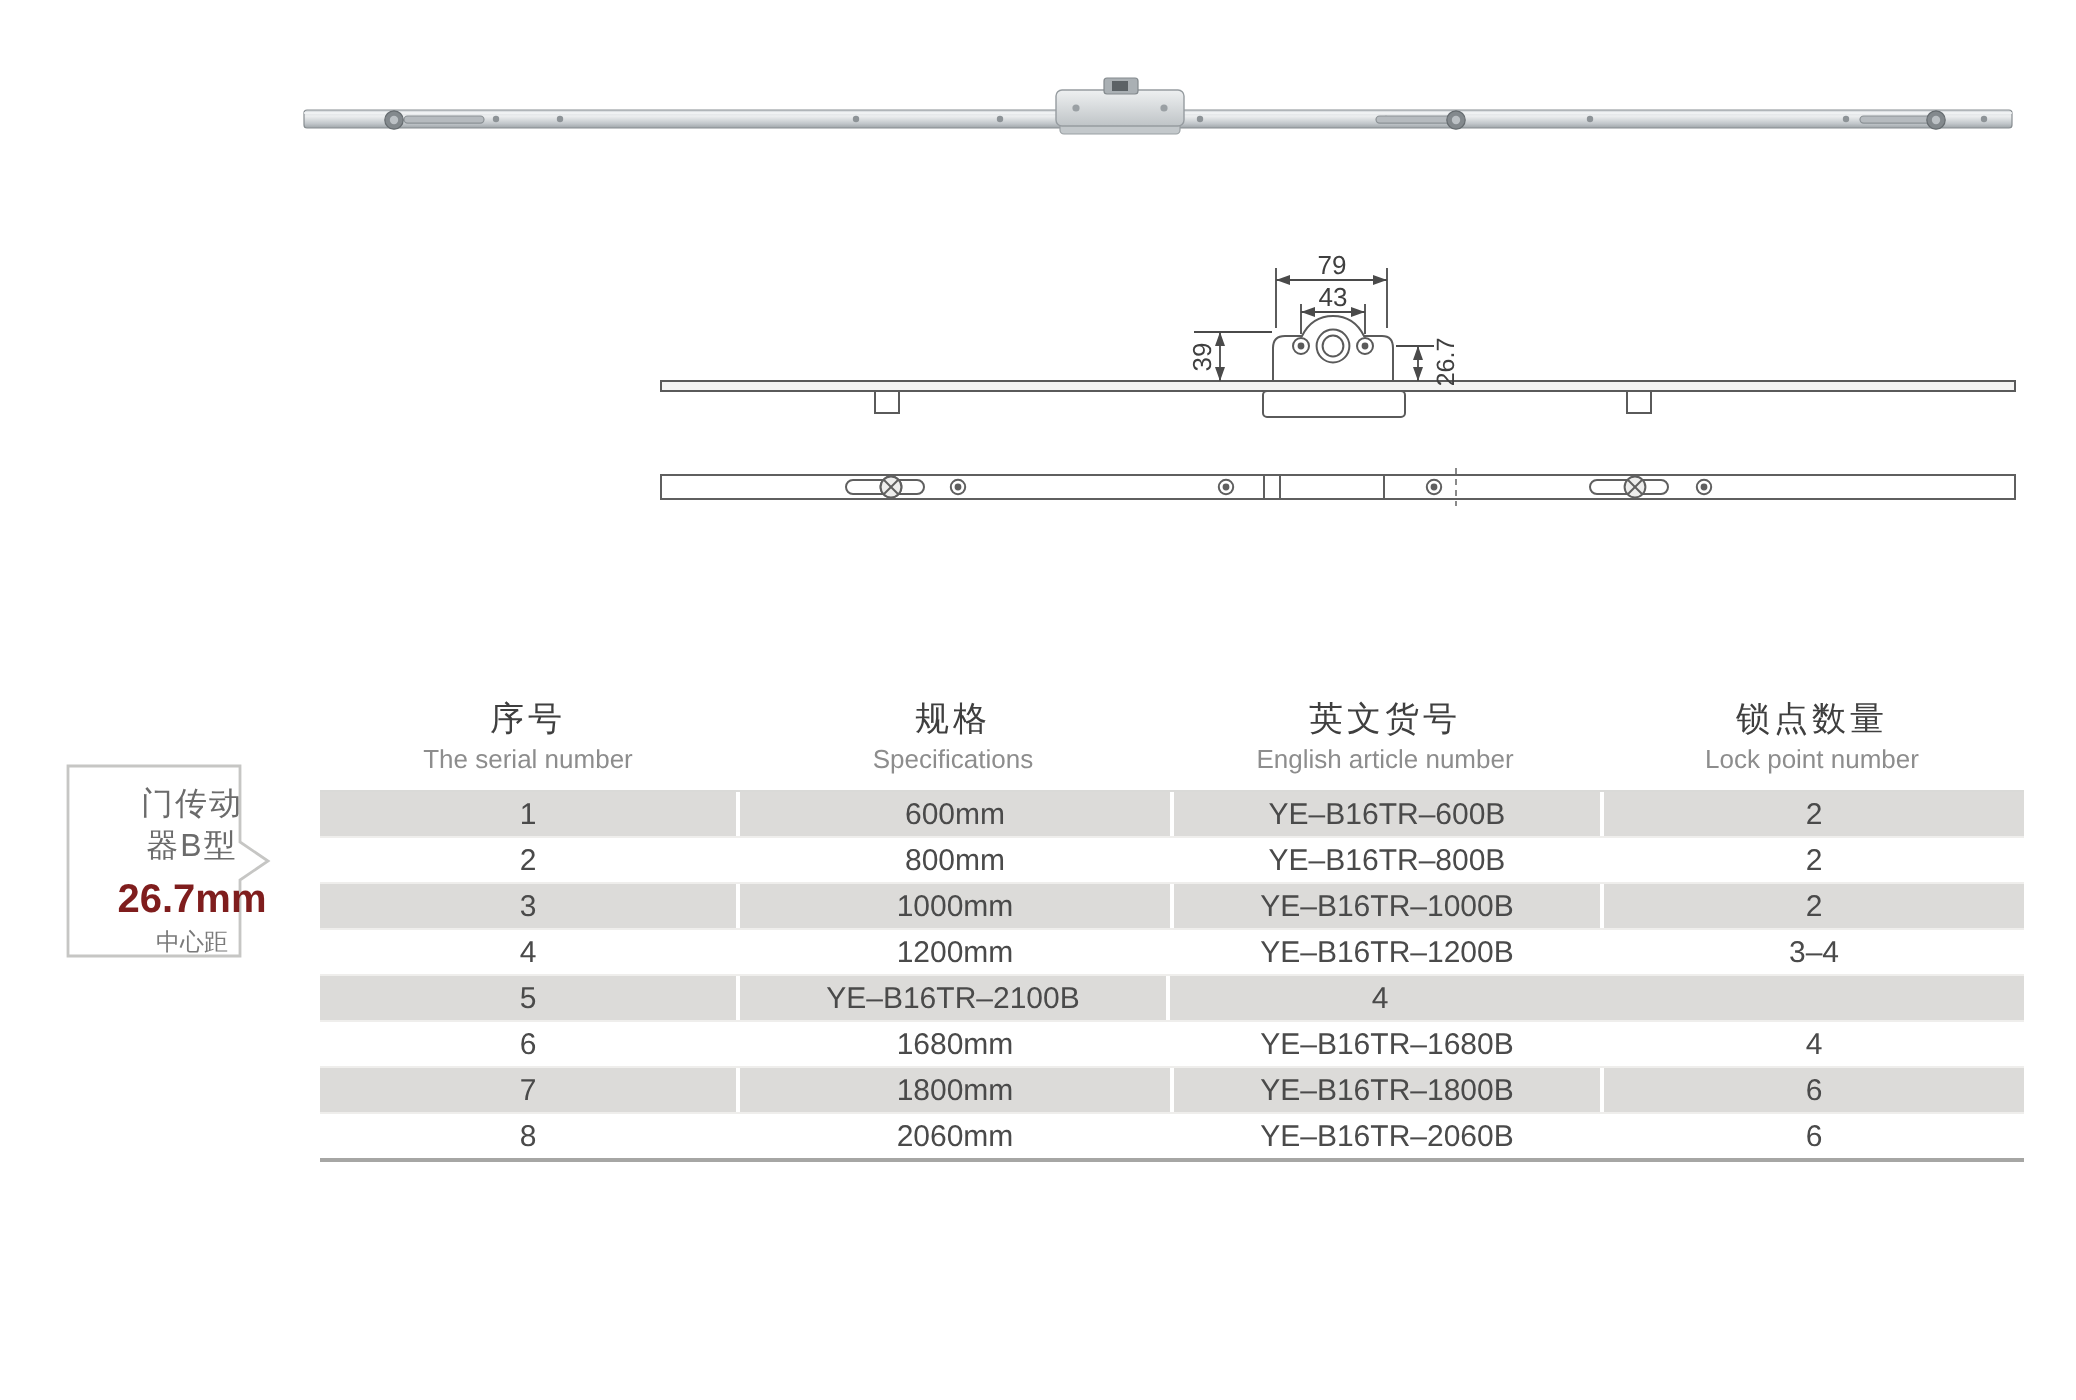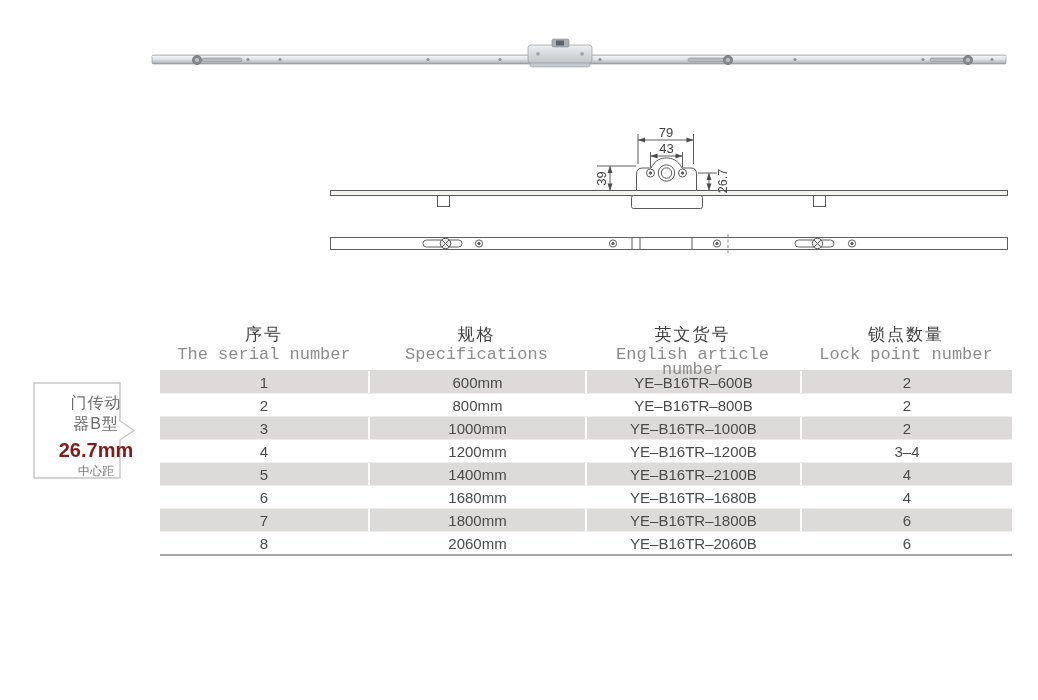--- a/index.html
+++ b/index.html
@@ -8,25 +8,25 @@
   .abs{position:absolute;}
 
   
   #bubble-wrap{left:28px;top:381px;width:112px;height:102px;}
   #bubble-text{position:absolute;left:36px;top:392px;width:88px;text-align:center;margin-left:16px;}
   .bubble-line{font-size:16px;color:#6b6b6b;line-height:21px;letter-spacing:1px;}
   .bubble-value{font-size:20px;font-weight:bold;color:#7f1d1d;line-height:24px;margin-top:4px;}
   .bubble-vlabel{font-size:12px;color:#7a7a7a;line-height:19px;}
 
   
-  #spec-table{left:160px;top:323px;width:852px;}
+  #spec-table{left:160px;top:348px;width:852px;}
   .thead{display:flex;height:47px;}
   .th{display:flex;flex-direction:column;justify-content:flex-start;text-align:center;}
   .th-zh{font-size:17px;color:#3f3f3f;letter-spacing:2px;line-height:24px;}
-  .th-en{font-size:17px;color:#8d8d8d;line-height:15px;font-family:Liberation Mono, monospace;}
+  .th-en{font-size:13px;color:#8d8d8d;line-height:15px;}
   .c0{width:208px;}.c1{width:217px;}.c2{width:215px;}.c3{width:212px;}
   .tbody{border-top:1px solid #dadad8;border-bottom:2px solid #a6a6a4;}
   .row{display:flex;height:22px;align-items:center;}
   .row:nth-child(odd){background:#dcdbd9;}
   .row + .row{border-top:1px solid #efeeec;}
   .cell{font-size:15px;color:#4a4a4a;text-align:center;height:100%;display:flex;
         align-items:center;justify-content:center;box-sizing:border-box;}
   .cell:not(:first-child){border-left:2px solid #fff;}
 </style>
 </head>
@@ -210,21 +210,20 @@
         <div class="cell c3">2</div>
       </div>
       <div class="row">
         <div class="cell c0">4</div>
         <div class="cell c1">1200mm</div>
         <div class="cell c2">YE–B16TR–1200B</div>
         <div class="cell c3">3–4</div>
       </div>
       <div class="row">
         <div class="cell c0">5</div>
-        <div class="cell c1">1400mm</div>
         <div class="cell c2">YE–B16TR–2100B</div>
         <div class="cell c3">4</div>
       </div>
       <div class="row">
         <div class="cell c0">6</div>
         <div class="cell c1">1680mm</div>
         <div class="cell c2">YE–B16TR–1680B</div>
         <div class="cell c3">4</div>
       </div>
       <div class="row">

